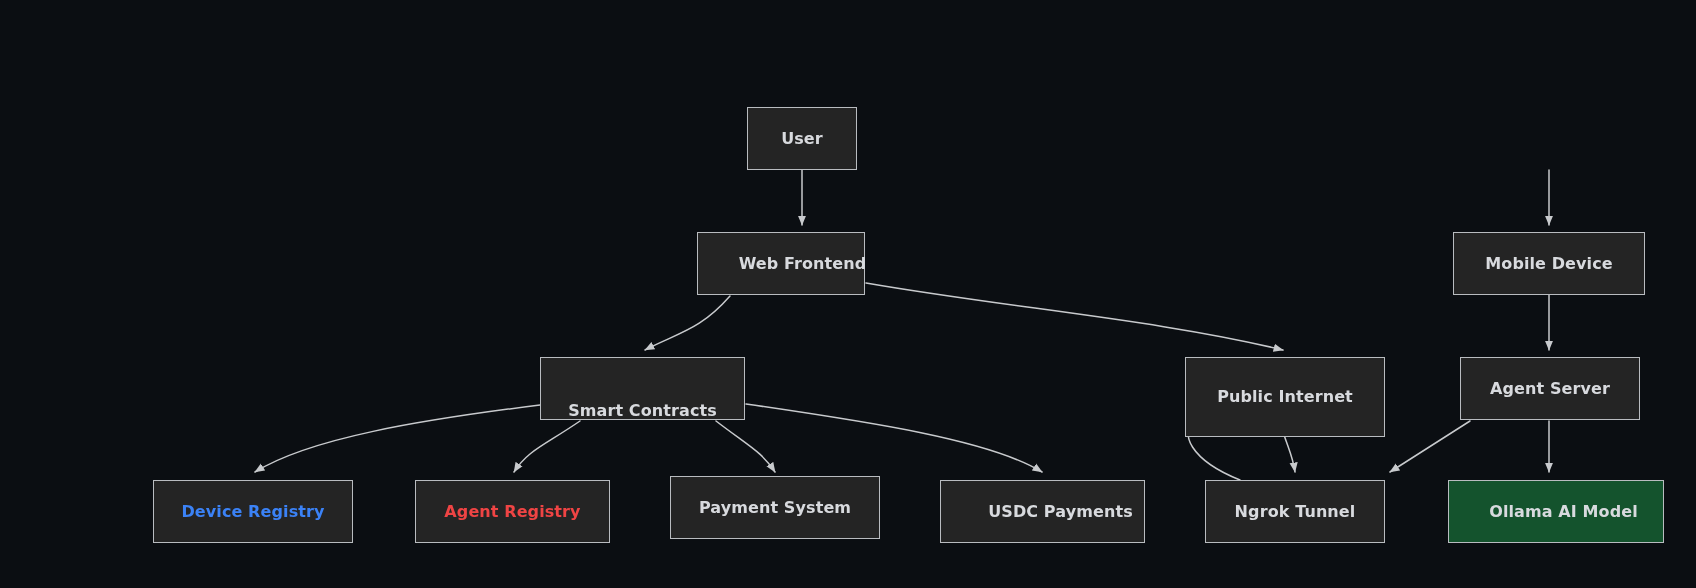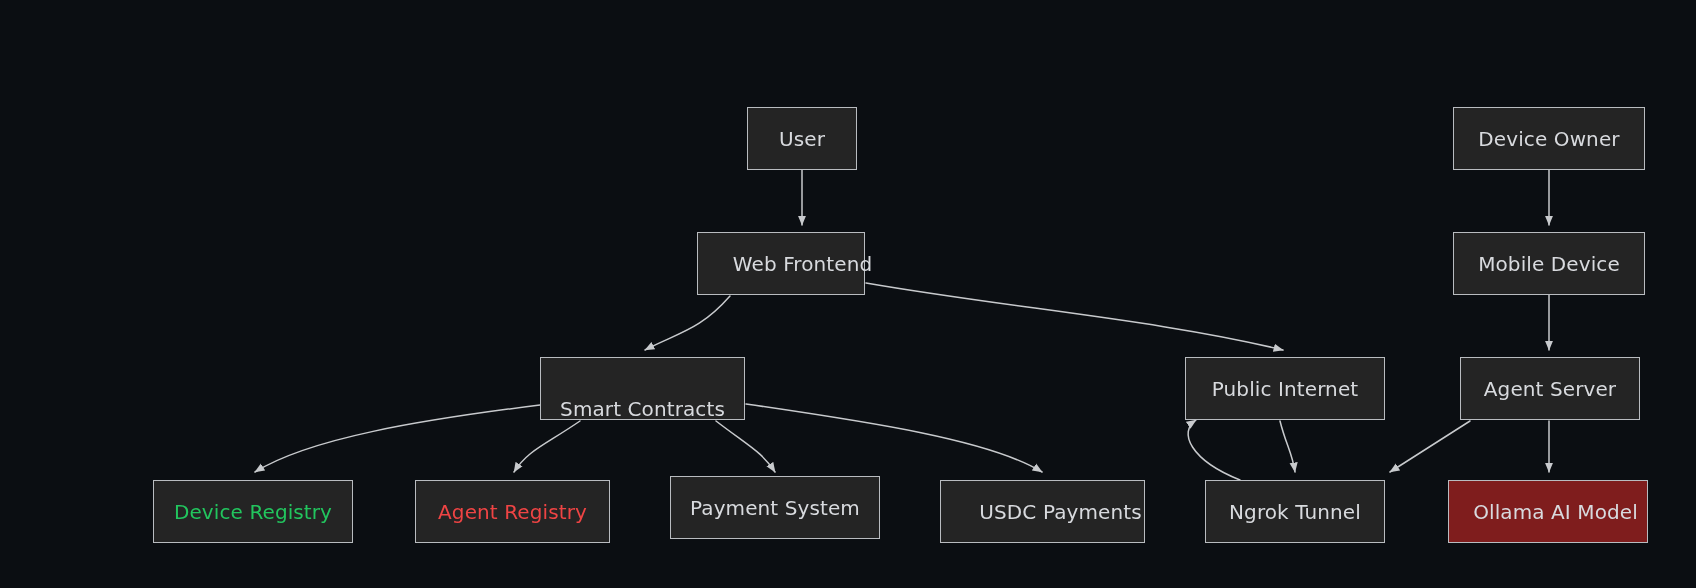--- a/index.html
+++ b/index.html
@@ -40,25 +40,26 @@
     box-sizing: border-box;
     background: #242424;
     border: 1.4px solid #b9bcc0;
     display: flex;
     align-items: center;
     justify-content: center;
     border-radius: 0;
   }
   .node-label {
     color: #d8dade;
-    font-size: 20px;
+    font-size: 16px;
     line-height: 1;
     letter-spacing: 0.1px;
     white-space: nowrap;
     font-family: "DejaVu Sans", "Liberation Sans", sans-serif;
+    font-weight: bold;
   }
 </style>
 </head>
 <body style="background: rgb(11, 14, 18);">
 
 <div id="diagram-canvas" style="background: rgb(11, 14, 18); width: 1696px; height: 588px;">
 
   <svg id="edge-layer" viewBox="0 0 1696 588" width="1696" height="588" xmlns="http://www.w3.org/2000/svg">
     <defs>
       <marker id="arrowhead" markerWidth="11" markerHeight="9" refX="9.4" refY="4.5" orient="auto" markerUnits="userSpaceOnUse">
@@ -86,44 +87,41 @@
       <div class="node" style="left: 747px; top: 107px; width: 110px; height: 63px; background: rgb(36, 36, 36); border-color: rgb(185, 188, 192);">
         <span class="node-label" style="color: rgb(216, 218, 222);">User</span>
       </div>
       <div class="node" style="left: 697px; top: 232px; width: 168px; height: 63px; background: rgb(36, 36, 36); border-color: rgb(185, 188, 192);">
         <span class="node-label" style="color: rgb(216, 218, 222); margin-left: 43px;">Web Frontend</span>
       </div>
       <div class="node" style="left: 540px; top: 357px; width: 205px; height: 63px; background: rgb(36, 36, 36); border-color: rgb(185, 188, 192); align-items: flex-end;">
         <span class="node-label" style="color: rgb(216, 218, 222);">Smart Contracts</span>
       </div>
       <div class="node" style="left: 153px; top: 480px; width: 200px; height: 63px; background: rgb(36, 36, 36); border-color: rgb(185, 188, 192);">
-        <span class="node-label" style="color: #22c55e;">Device Registry</span>
+        <span class="node-label" style="color: #3b82f6;">Device Registry</span>
       </div>
       <div class="node" style="left: 415px; top: 480px; width: 195px; height: 63px; background: rgb(36, 36, 36); border-color: rgb(185, 188, 192);">
         <span class="node-label" style="color: #ef4444;">Agent Registry</span>
       </div>
       <div class="node" style="left: 670px; top: 476px; width: 210px; height: 63px; background: rgb(36, 36, 36); border-color: rgb(185, 188, 192);">
         <span class="node-label" style="color: rgb(216, 218, 222);">Payment System</span>
       </div>
       <div class="node" style="left: 940px; top: 480px; width: 205px; height: 63px; background: rgb(36, 36, 36); border-color: rgb(185, 188, 192);">
         <span class="node-label" style="color: rgb(216, 218, 222); margin-left: 36px;">USDC Payments</span>
       </div>
-      <div class="node" style="left: 1185px; top: 357px; width: 200px; height: 63px; background: rgb(36, 36, 36); border-color: rgb(185, 188, 192);">
+      <div class="node" style="left: 1185px; top: 357px; width: 200px; height: 80px; background: rgb(36, 36, 36); border-color: rgb(185, 188, 192);">
         <span class="node-label" style="color: rgb(216, 218, 222);">Public Internet</span>
       </div>
       <div class="node" style="left: 1205px; top: 480px; width: 180px; height: 63px; background: rgb(36, 36, 36); border-color: rgb(185, 188, 192);">
         <span class="node-label" style="color: rgb(216, 218, 222);">Ngrok Tunnel</span>
-      </div>
-      <div class="node" style="left: 1453px; top: 107px; width: 192px; height: 63px; background: rgb(36, 36, 36); border-color: rgb(185, 188, 192);">
-        <span class="node-label" style="color: rgb(216, 218, 222);">Device Owner</span>
       </div>
       <div class="node" style="left: 1453px; top: 232px; width: 192px; height: 63px; background: rgb(36, 36, 36); border-color: rgb(185, 188, 192);">
         <span class="node-label" style="color: rgb(216, 218, 222);">Mobile Device</span>
       </div>
       <div class="node" style="left: 1460px; top: 357px; width: 180px; height: 63px; background: rgb(36, 36, 36); border-color: rgb(185, 188, 192);">
         <span class="node-label" style="color: rgb(216, 218, 222);">Agent Server</span>
       </div>
-      <div class="node" style="left: 1448px; top: 480px; width: 200px; height: 63px; background: #7f1d1d; border-color: rgb(185, 188, 192); padding-left: 15px;">
+      <div class="node" style="left: 1448px; top: 480px; width: 216px; height: 63px; background: #14532d; border-color: rgb(185, 188, 192); padding-left: 15px;">
         <span class="node-label" style="color: rgb(216, 218, 222);">Ollama AI Model</span>
       </div>
     </div>
 
 </div>
 
 </body></html>

